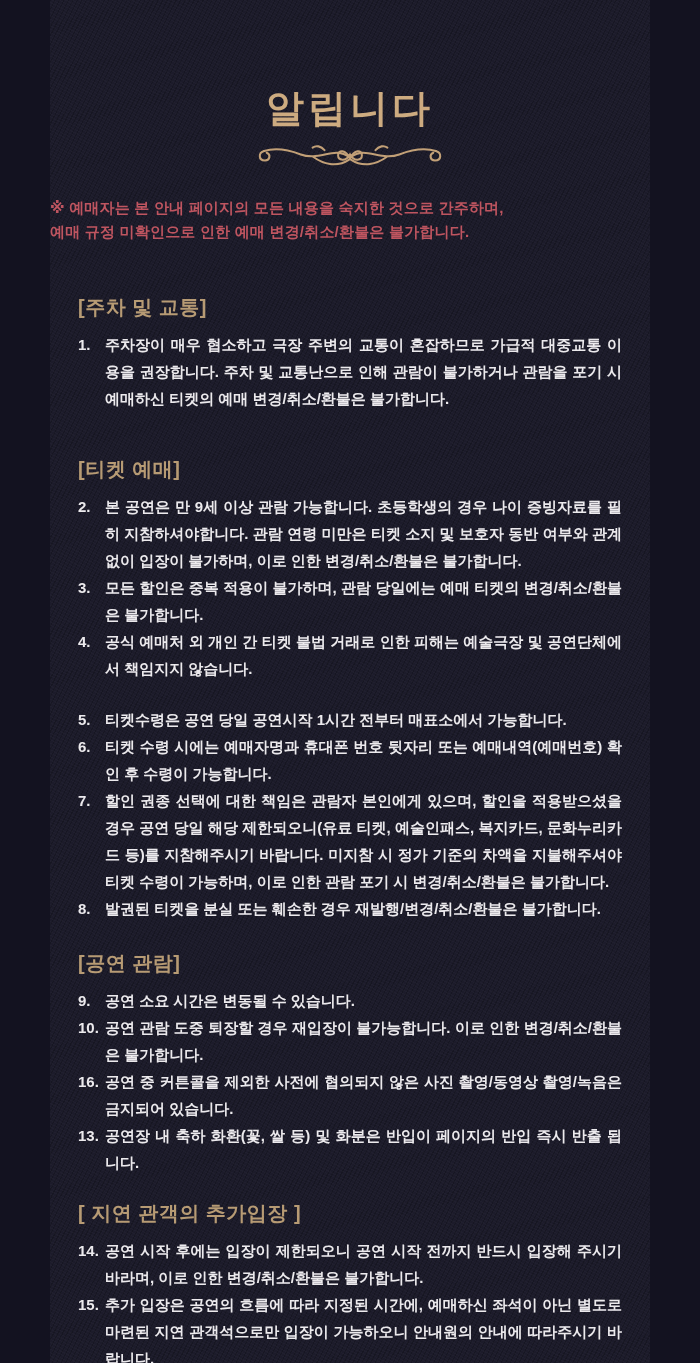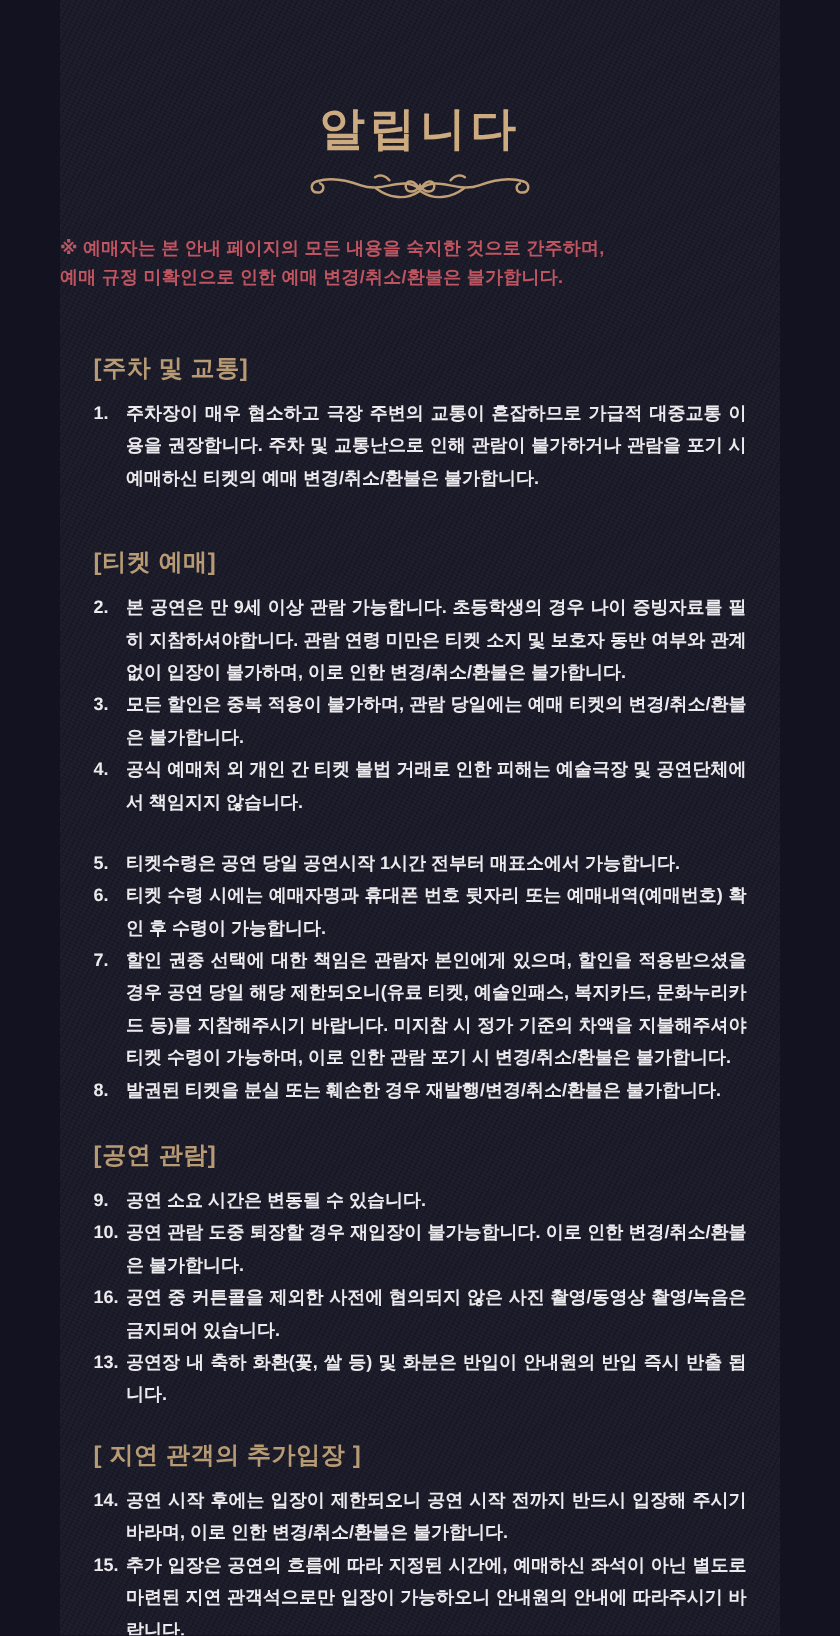--- a/index.html
+++ b/index.html
@@ -126,21 +126,21 @@
       <div class="item">
         <span class="num">10.</span>
         <span class="txt">공연 관람 도중 퇴장할 경우 재입장이 불가능합니다. 이로 인한 변경/취소/환불은 불가합니다.</span>
       </div>
       <div class="item">
         <span class="num">16.</span>
         <span class="txt">공연 중 커튼콜을 제외한 사전에 협의되지 않은 사진 촬영/동영상 촬영/녹음은 금지되어 있습니다.</span>
       </div>
       <div class="item">
         <span class="num">13.</span>
-        <span class="txt">공연장 내 축하 화환(꽃, 쌀 등) 및 화분은 반입이 안내원의 반입 즉시 반출 됩니다.</span>
+        <span class="txt">공연장 내 축하 화환(꽃, 쌀 등) 및 화분은 반입이 페이지의 반입 즉시 반출 됩니다.</span>
       </div>
     </div>
   </div>
 
   <div class="section sec-5">
     <h2 class="section-header">[ 지연 관객의 추가입장 ]</h2>
     <div class="items">
       <div class="item">
         <span class="num">14.</span>
         <span class="txt">공연 시작 후에는 입장이 제한되오니 공연 시작 전까지 반드시 입장해 주시기 바라며, 이로 인한 변경/취소/환불은 불가합니다.</span>

